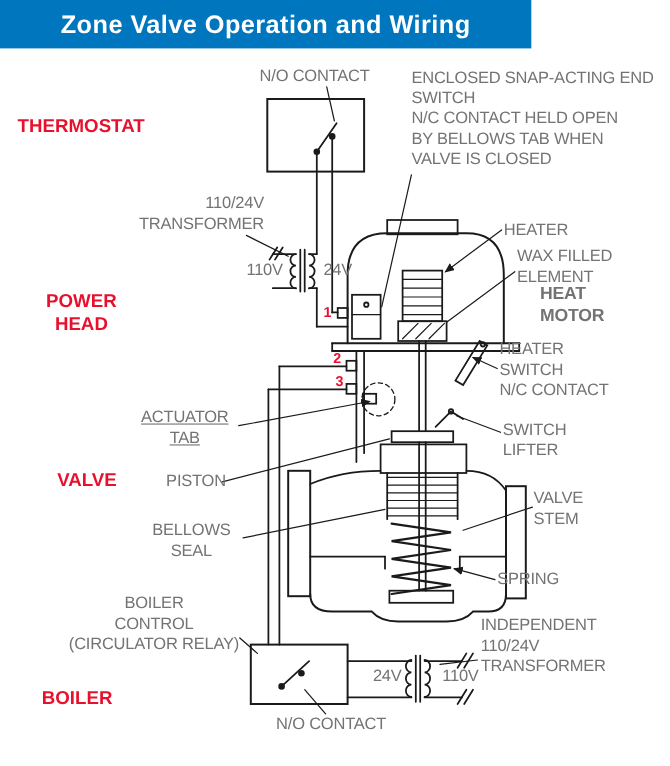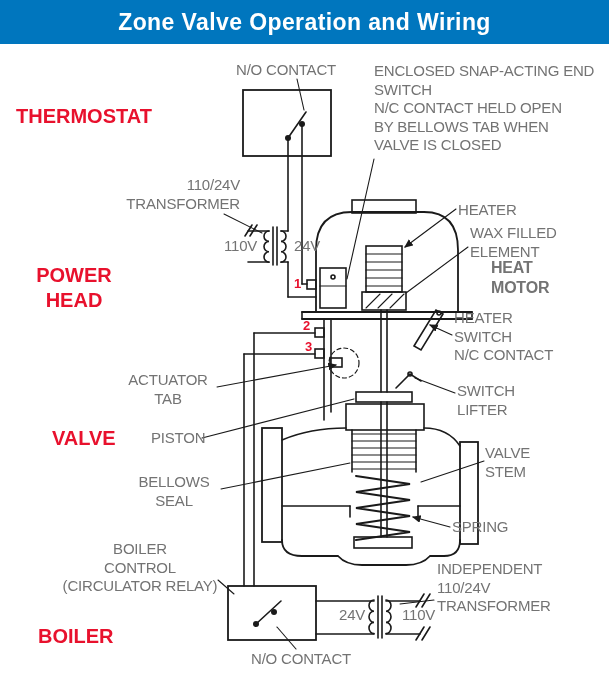--- a/index.html
+++ b/index.html
@@ -1,24 +1,24 @@
 <!DOCTYPE html>
 <html style="--header-bg: #0076BE; --accent-red: #E8112D; --line: #1a1a1a;"><head>
 <meta charset="utf-8">
 <style>
   * { margin:0; padding:0; box-sizing:border-box; }
   html,body { width:609px; height:696px; }
   body { background:#ffffff; font-family:"Liberation Sans", sans-serif; }
   .stage { position:relative; width:609px; height:696px; background:#fff; overflow:hidden; }
-  .titlebar { position:absolute; left:0; top:0; width:609px; height:44px;
+  .titlebar { position:absolute; left:0; top:0; width:483px; height:44px;
               background:var(--header-bg,#0076BE); display:flex; align-items:center; justify-content:center; }
   .titlebar h1 { color:#ffffff; font-size:23px; font-weight:bold; letter-spacing:.4px; }
   .lbl { position:absolute; font-size:15px; line-height:1.24; color:#737373;
          white-space:pre-line; letter-spacing:-.2px; }
-  .red { color:var(--accent-red,#E8112D); font-weight:700; font-size:20px; letter-spacing:0; }
+  .red { color:var(--accent-red,#E8112D); font-weight:700; font-size:17px; letter-spacing:0; }
   .b   { font-weight:700; font-size:16px; }
   .ctr { text-align:center; }
   .rt  { text-align:right; }
   .num { position:absolute; color:var(--accent-red,#E8112D); font-weight:700; font-size:13px; line-height:1; }
   svg.art { position:absolute; left:0; top:0; }
   .s { stroke:var(--line,#1a1a1a); fill:none; stroke-linecap:round; }
   .f { fill:var(--line,#1a1a1a); stroke:none; }
 </style>
 </head>
 <body>
@@ -203,21 +203,21 @@
   <div class="lbl" style="left:224px;top:237px;">110V</div>
   <div class="lbl" style="left:294px;top:237px;">24V</div>
   <div class="lbl" style="left:458px;top:201px;">HEATER</div>
   <div class="lbl" style="left:470px;top:224px;">WAX FILLED
 ELEMENT</div>
   <div class="lbl b" style="left:447px;top:258px;margin-left:44px;">HEAT
 MOTOR</div>
   <div class="lbl" style="left:454px;top:309px;">HEATER
 SWITCH
 N/C CONTACT</div>
-  <div class="lbl ctr" style="left:120px;top:371px;width:96px;">ACTUATOR
+  <div class="lbl ctr" style="left:120px;top:371px;width:96px;text-decoration:underline;">ACTUATOR
 TAB</div>
   <div class="lbl" style="left:457px;top:382px;">SWITCH
 LIFTER</div>
   <div class="lbl" style="left:151px;top:429px;">PISTON</div>
   <div class="lbl ctr" style="left:130px;top:473px;width:88px;">BELLOWS
 SEAL</div>
   <div class="lbl" style="left:485px;top:444px;">VALVE
 STEM</div>
   <div class="lbl" style="left:452px;top:518px;">SPRING</div>
   <div class="lbl ctr" style="left:40px;top:540px;width:200px;">BOILER

